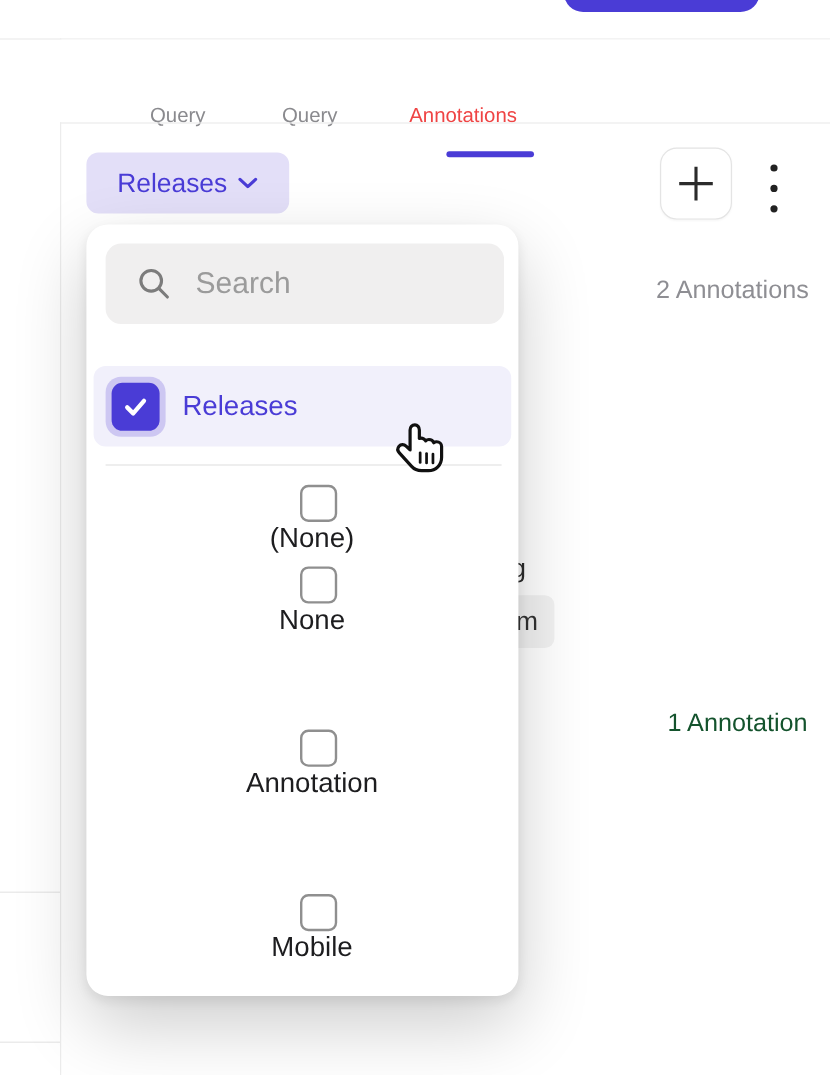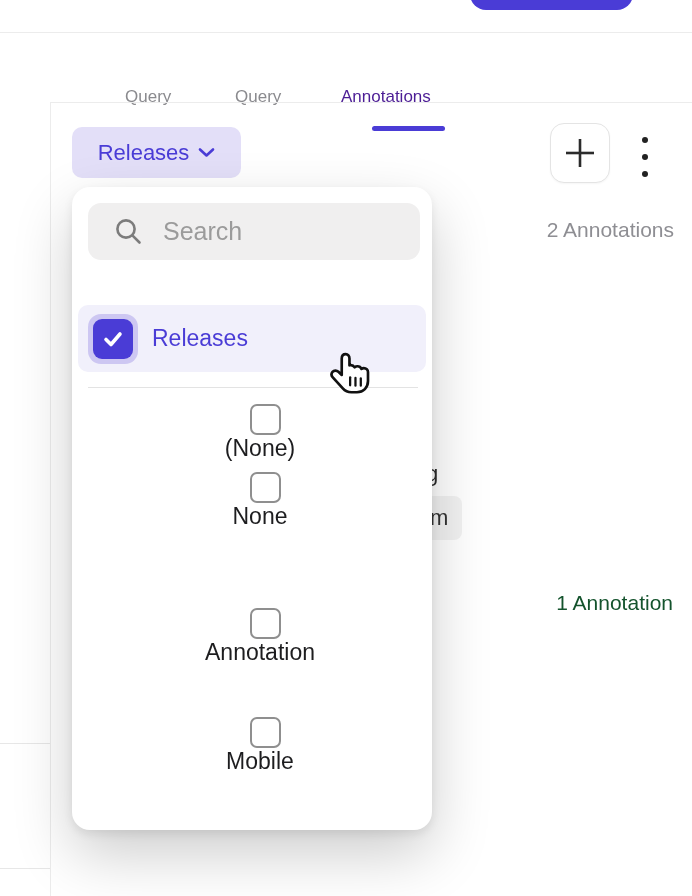--- a/index.html
+++ b/index.html
@@ -18,21 +18,21 @@
   .v-left { position:absolute; left:50px; top:32px; width:1px; height:864px; background:#ECECEC; }
   .left-strip-line1 { position:absolute; left:0; top:743px; width:50px; height:1px; background:#E7E7E7; }
   .left-strip-line2 { position:absolute; left:0; top:868px; width:50px; height:1px; background:#E7E7E7; }
 
   
   .tabbar { position:absolute; left:50px; top:33px; width:642px; height:69px; background:#fff; }
   .tabbar-border { position:absolute; left:50px; top:102px; width:642px; height:1px; background:#ECECEC; }
   .tab { position:absolute; top:54px; font-size:17px; font-weight:400; color:#8A8A8E; cursor:default; }
   .tab-query { left:75px; }
   .tab-chart { left:185px; }
-  .tab-annotations { left:291px; color:#4c1d95; }
+  .tab-annotations { left:291px; color:#ef4444; }
   .tab-underline { position:absolute; left:322px; top:93px; width:73px; height:5px; border-radius:3px; background:#4A3CD6; }
 
   
   .filter-trigger {
     position:absolute; left:72px; top:127px; width:169px; height:51px;
     background:#E3DFF8; border-radius:10px;
     display:flex; align-items:center; justify-content:center; gap:9px;
     color:#4A3CD6; font-size:22px; font-weight:500;
   }
   .add-btn {
@@ -42,38 +42,38 @@
     display:flex; align-items:center; justify-content:center;
   }
   .kebab {
     position:absolute; left:638px; top:135px; width:14px; height:44px;
     display:flex; flex-direction:column; align-items:center; justify-content:space-between;
     padding:2px 0;
   }
   .kebab i { width:6px; height:6px; border-radius:50%; background:#222; }
 
   
-  .count-top { position:absolute; right:18px; top:218px; font-size:21px; color:#8E8E93; }
+  .count-top { position:absolute; right:18px; top:230px; font-size:21px; color:#8E8E93; }
   .count-bottom { position:absolute; right:19px; top:591px; font-size:21px; color:#14532d; }
   .frag-text { position:absolute; left:426px; top:461px; font-size:22px; color:#2B2B2B; z-index:1; }
   .frag-badge {
     position:absolute; left:392px; top:496px; width:70px; height:44px;
     background:#F2F2F2; border-radius:8px; z-index:1;
     display:flex; align-items:center; justify-content:flex-start; padding-left:38px;
     font-size:22px; color:#333;
   }
 
   
   .panel {
     position:absolute; left:72px; top:187px; width:360px; height:643px;
     background:#fff; border-radius:18px; z-index:10;
     box-shadow:0 4px 10px rgba(0,0,0,0.08), 0 24px 60px rgba(0,0,0,0.20);
   }
   .search-box {
-    position:absolute; left:16px; top:16px; width:332px; height:57px;
+    position:absolute; left:16px; top:16px; width:332px; height:67px;
     background:#F0EFEF; border-radius:13px;
     display:flex; align-items:center; gap:20px; padding-left:26px;
   }
   .search-box input {
     border:none; background:transparent; outline:none;
     font-family:"Liberation Sans", sans-serif;
     font-size:25px; color:#444; width:220px;
   }
   .search-box input::placeholder { color:#9B9B9B; }
 
@@ -176,21 +176,21 @@
       <span class="opt-label">(None)</span>
     </div>
     <div class="opt-row" style="top:285px;">
       <span class="cb-empty"></span>
       <span class="opt-label">None</span>
     </div>
     <div class="opt-row" style="top:421px;">
       <span class="cb-empty"></span>
       <span class="opt-label">Annotation</span>
     </div>
-    <div class="opt-row" style="top:530px;align-items:center;">
+    <div class="opt-row" style="top:558px;align-items:center;">
       <span class="cb-empty"></span>
       <span class="opt-label">Mobile</span>
     </div>
   </div>
 
   <svg class="cursor" width="46" height="48" viewBox="0 0 34 36">
     <path d="M12.3 1.6c-1.8 0-3 1.3-3 3.2v12.4l-2.5-2.4c-1.3-1.2-3.3-1.2-4.4.1-1 1.2-.9 2.9.2 4.1l7.5 8.3c1.6 1.8 4 2.9 6.4 2.9h4.2c4.8 0 8.3-3.6 8.3-8.4v-6.7c0-1.7-1.4-3-3.1-3-.7 0-1.3.2-1.8.6-.5-1.2-1.6-2-3-2-.8 0-1.6.3-2.1.8-.6-1-1.6-1.7-2.8-1.7-.4 0-.8.1-1.1.2V4.8c0-1.9-1.2-3.2-2.8-3.2z" fill="#fff" stroke="#111" stroke-width="2" stroke-linejoin="round"></path>
     <line x1="15.6" y1="19" x2="15.6" y2="25" stroke="#111" stroke-width="1.7" stroke-linecap="round"></line>
     <line x1="19.6" y1="19.5" x2="19.6" y2="25.3" stroke="#111" stroke-width="1.7" stroke-linecap="round"></line>
     <line x1="23.6" y1="19.8" x2="23.6" y2="25.3" stroke="#111" stroke-width="1.7" stroke-linecap="round"></line>

